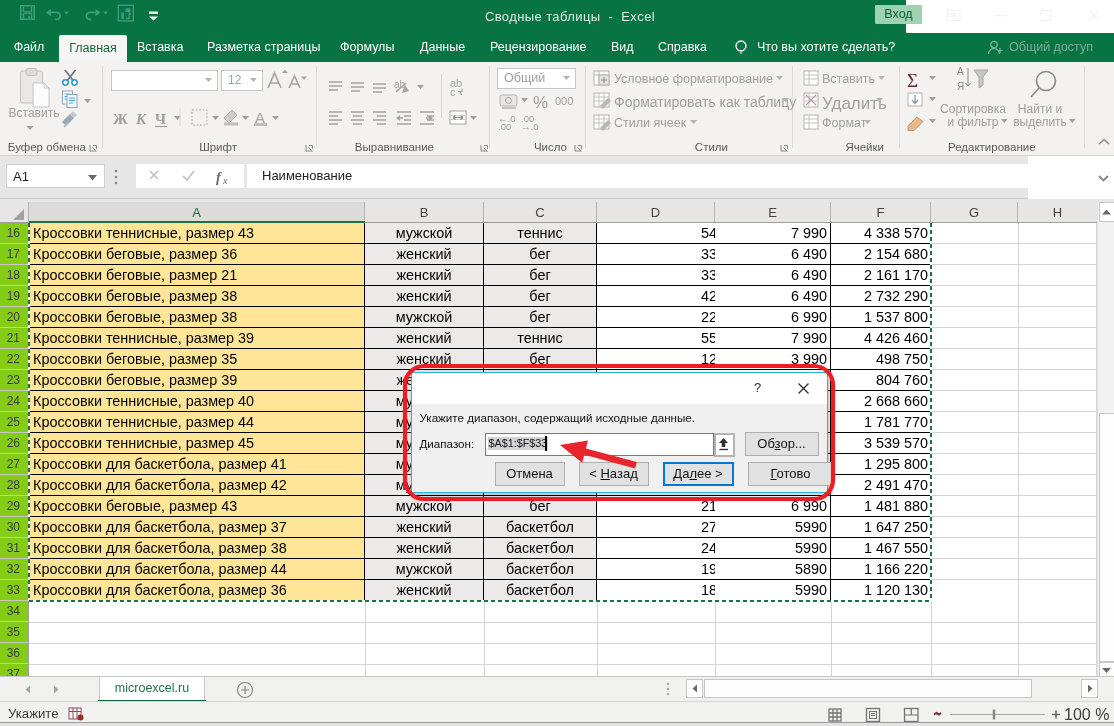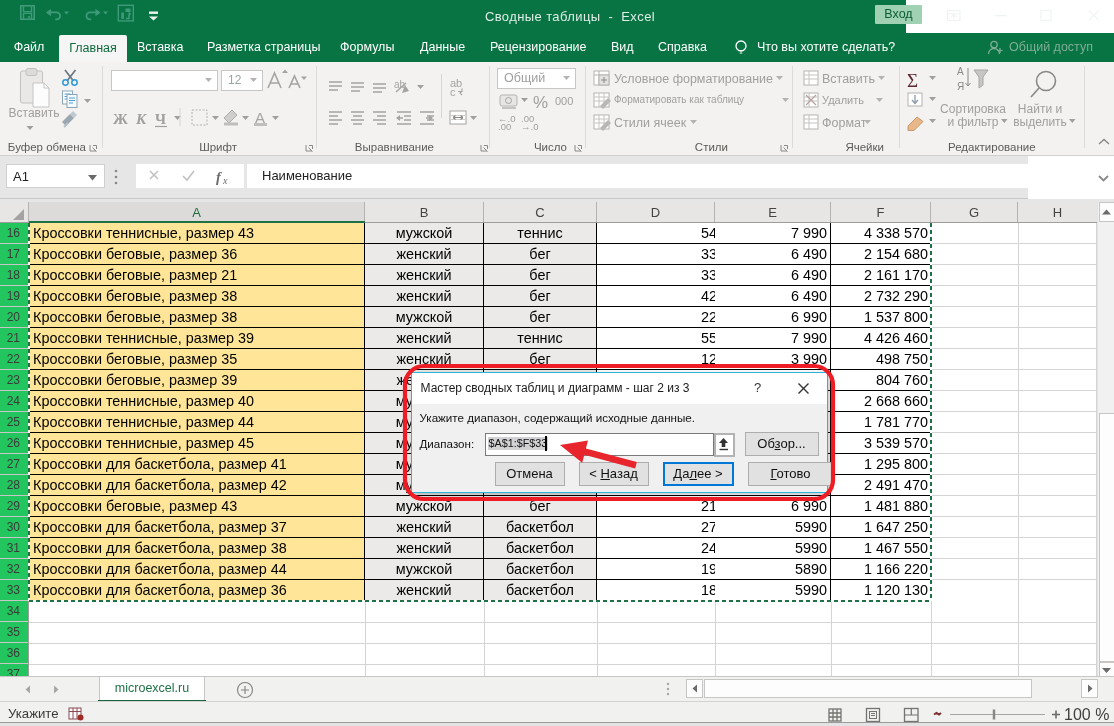--- a/index.html
+++ b/index.html
@@ -24,21 +24,21 @@
 
 #fbar { left:0; top:156px; width:1028px; height:43px; background:#e6e6e6; border-bottom:1px solid #c8c8c8; }
 #namebox { position:absolute; left:6px; top:8px; width:99px; height:24px; background:#fff; border:1px solid #d0d0d0; font-size:13px; color:#222; line-height:23px; padding-left:6px; }
 #fxpanel { position:absolute; left:136px; top:8px; width:108px; height:24px; background:#fff; }
 #ftext { position:absolute; left:247px; top:8px; width:863px; height:24px; background:#fff; font-size:13px; color:#222; line-height:24px; padding-left:15px; }
 
 
 #sheet { left:0; top:199px; width:1114px; height:477px; background:#fff; }
 #colhdr { position:absolute; left:0; top:3px; width:1097px; height:21px; background:#e7e6e5; border-bottom:1px solid #9f9d9b; }
 .ch { position:absolute; top:0; height:20px; font-size:13px; color:#444; text-align:center; line-height:21px; border-right:1px solid #b5b3b1; }
-#rowhdrs { position:absolute; left:0; top:24px; width:29px; height:453px; background:#22c55e; border-right:1px solid #9f9d9b; }
+#rowhdrs { position:absolute; left:0; top:24px; width:29px; height:453px; background:#84cc16; border-right:1px solid #9f9d9b; }
 .rn { position:absolute; left:0; width:28px; height:21px; font-size:12px; color:#3c3b39; text-align:right; line-height:20px; border-bottom:1px solid #c9c7c5; padding-right:8px; }
 .grow { position:absolute; left:29px; height:21px; }
 .cell { position:absolute; top:0; height:21px; font-size:14.4px; color:#000; line-height:20px; white-space:nowrap; overflow:hidden; }
 .ca { left:0; width:336px; background:#ffe597; border-right:1px solid #000; border-bottom:1px solid #000; padding-left:4px; }
 .cb { left:336px; width:119px; background:#ebeae9; border-right:1px solid #000; border-bottom:1px solid #000; text-align:center; }
 .cc { left:455px; width:113px; background:#ebeae9; border-right:1px solid #000; border-bottom:1px solid #000; text-align:center; }
 .cd { left:568px; width:140px; background:#fff; border-right:1px solid #000; border-bottom:1px solid #000; text-align:right; padding-right:11px; }
 .ce { left:686px; width:116px; background:#fff; border-right:1px solid #000; border-bottom:1px solid #000; text-align:right; padding-right:3px; }
 .cf { left:802px; width:100px; background:#fff; border-right:1px solid #000; border-bottom:1px solid #000; text-align:right; padding-right:2px; }
 .vgl { position:absolute; top:24px; width:1px; height:453px; background:#d4d4d4; }
@@ -155,25 +155,25 @@
     <div class="glabel" style="left:948px;width:80px">Редактирование</div>
 
     <div class="abs dis" style="left:8px;top:44px;width:52px;height:14px;font-size:12px;text-align:center">Вставить</div>
 
     <div class="combo" style="left:111px;top:8px;width:107px;height:21px"></div>
     <div class="combo" style="left:221px;top:8px;width:42px;height:21px;font-size:12px;color:#98a59e;line-height:19px;padding-left:6px">12</div>
 
     <div class="combo" style="left:497px;top:6px;width:79px;height:21px;font-size:12.5px;color:#a19f9d;line-height:19px;padding-left:6px">Общий</div>
 
     <div class="abs dis" style="left:614px;top:10px;font-size:12.5px">Условное форматирование</div>
-    <div class="abs dis" style="left:614px;top:32px;font-size:10px">Форматировать как таблицу</div>
+    <div class="abs dis" style="left:614px;top:32px;font-size:14px">Форматировать как таблицу</div>
     <div class="abs dis" style="left:614px;top:54px;font-size:12.5px">Стили ячеек</div>
 
     <div class="abs dis" style="left:822px;top:10px;font-size:12.5px">Вставить</div>
-    <div class="abs dis" style="left:822px;top:32px;font-size:11px">Удалить</div>
+    <div class="abs dis" style="left:822px;top:32px;font-size:17px">Удалить</div>
     <div class="abs dis" style="left:822px;top:54px;font-size:12.5px">Формат</div>
 
     <div class="abs dis" style="left:938px;top:41px;width:70px;font-size:12px;text-align:center;line-height:13px">Сортировка<br>и фильтр</div>
     <div class="abs dis" style="left:1008px;top:41px;width:64px;font-size:12px;text-align:center;line-height:13px">Найти и<br>выделить</div>
     <svg id="ribicons" width="1114" height="94" style="position:absolute;left:0;top:0">
 
       <g>
         <rect x="20.5" y="9" width="22" height="32" rx="2" fill="#e9e8e7" stroke="#c3c1bf"></rect>
         <rect x="26" y="6.5" width="11" height="7" rx="2" fill="#dddbd9" stroke="#c3c1bf"></rect>
         <path d="M33 21 h11 l5 5 v19 h-16 z" fill="#fcfcfc" stroke="#c6c4c2"></path>
@@ -591,21 +591,20 @@
         </svg>
       <div class="abs" style="left:1px;top:211px;width:16px;height:249px;background:#fdfdfd;border:1px solid #c8c6c4"></div>
       <div class="abs" style="left:1px;top:460px;width:16px;height:18px;background:#fdfdfd;border:1px solid #c8c6c4"></div>
       <svg width="10" height="6" style="position:absolute;left:4px;top:466px">
           <path d="M0 0 h9 l-4.5 5 z" fill="#6a6a6a"></path>
         </svg>
     </div>
   </div>
   <div id="dlg" class="abs">
     <div id="dlgtitle"></div>
-    <div class="abs" style="left:9px;top:0;height:30px;font-size:12px;color:#1a1a1a;line-height:31px;white-space:nowrap">Мастер сводных таблиц и диаграмм - шаг 2 из 3</div>
     <div class="abs" style="left:336px;top:0;width:20px;height:30px;font-size:13px;color:#333;text-align:center;line-height:30px">?</div>
     <svg width="14" height="14" style="position:absolute;left:385px;top:9px">
         <path d="M1.5 1.5 l10 10 M11.5 1.5 l-10 10" stroke="#333" stroke-width="1.4"></path>
       </svg>
     <div class="abs" style="left:8px;top:38px;font-size:11.6px;color:#111">Укажите диапазон, содержащий исходные данные.</div>
     <div class="abs" style="left:8px;top:64px;font-size:11.6px;color:#111"><u>Д</u>иапазон:</div>
     <div class="abs" style="left:73px;top:60px;width:229px;height:23px;background:#fff;border:1px solid #7a7a7a">
       <div class="abs" style="left:2px;top:3px;height:13px;background:#d2d2d4;font-size:10.8px;color:#111;line-height:13px;padding:0 1px">$A$1:$F$33</div>
       <div class="abs" style="left:59.5px;top:2px;width:1.5px;height:15px;background:#000"></div>
     </div>

